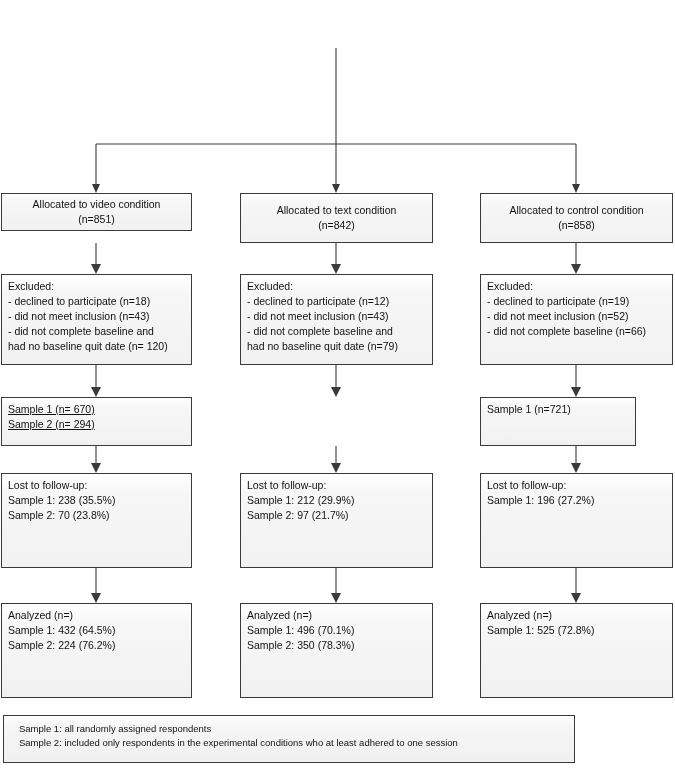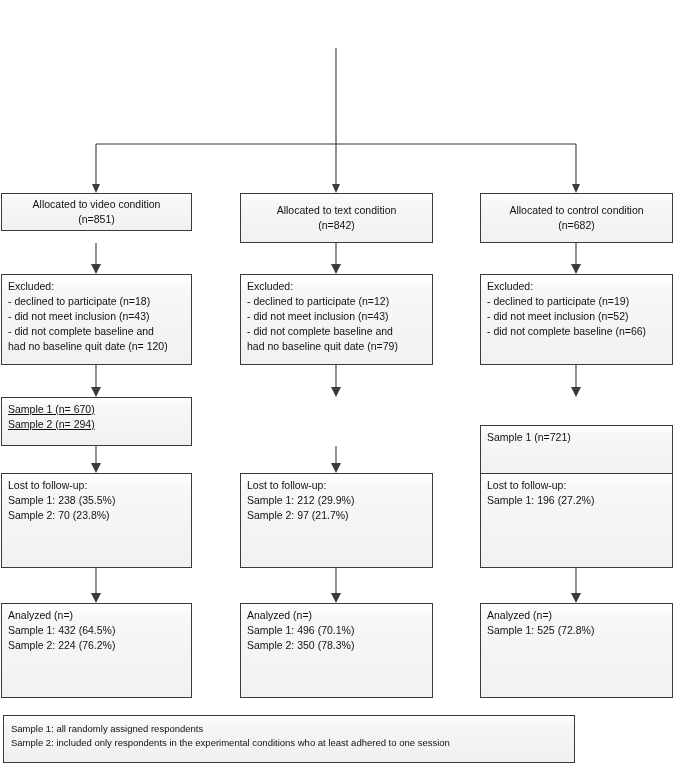--- a/index.html
+++ b/index.html
@@ -38,21 +38,21 @@
     text-align: left;
   }
   .footnote {
     position: absolute;
     box-sizing: border-box;
     border: 1px solid #3a3a3a;
     background: linear-gradient(to bottom, #ffffff 0%, #f6f6f6 20%, #f0f0f0 100%);
     color: #111111;
     font-size: 9.5px;
     line-height: 14px;
-    padding: 6px 7px;
+    padding: 6px 15px;
     white-space: pre-line;
   }
   svg.connectors {
     position: absolute;
     left: 0;
     top: 0;
     width: 675px;
     height: 771px;
     pointer-events: none;
   }
@@ -139,26 +139,26 @@
 - did not complete baseline and
 had no baseline quit date (n=79)</div>
   <div class="box left" style="left:240px; top:473px; width:193px; height:95px;">Lost to follow-up:
 Sample 1: 212 (29.9%)
 Sample 2: 97 (21.7%)</div>
   <div class="box left" style="left:240px; top:603px; width:193px; height:95px;">Analyzed (n=)
 Sample 1: 496 (70.1%)
 Sample 2: 350 (78.3%)</div>
 
   <div class="box center vcenter" style="left:480px; top:193px; width:193px; height:50px;">Allocated to control condition
-(n=682)</div>
+(n=858)</div>
   <div class="box left" style="left:480px; top:274px; width:193px; height:91px;">Excluded:
 - declined to participate (n=19)
 - did not meet inclusion (n=52)
 - did not complete baseline (n=66)</div>
-  <div class="box left" style="left:480px; top:397px; width:193px; height:49px;margin-top:28px;">Sample 1 (n=721)</div>
+  <div class="box left" style="left:480px; top:397px; width:156px; height:49px;">Sample 1 (n=721)</div>
   <div class="box left" style="left:480px; top:473px; width:193px; height:95px;">Lost to follow-up:
 Sample 1: 196 (27.2%)</div>
   <div class="box left" style="left:480px; top:603px; width:193px; height:95px;">Analyzed (n=)
 Sample 1: 525 (72.8%)</div>
 
   <div class="footnote" style="left:3px; top:715px; width:572px; height:48px;">Sample 1: all randomly assigned respondents
 Sample 2: included only respondents in the experimental conditions who at least adhered to one session</div>
 
 </div>
 

